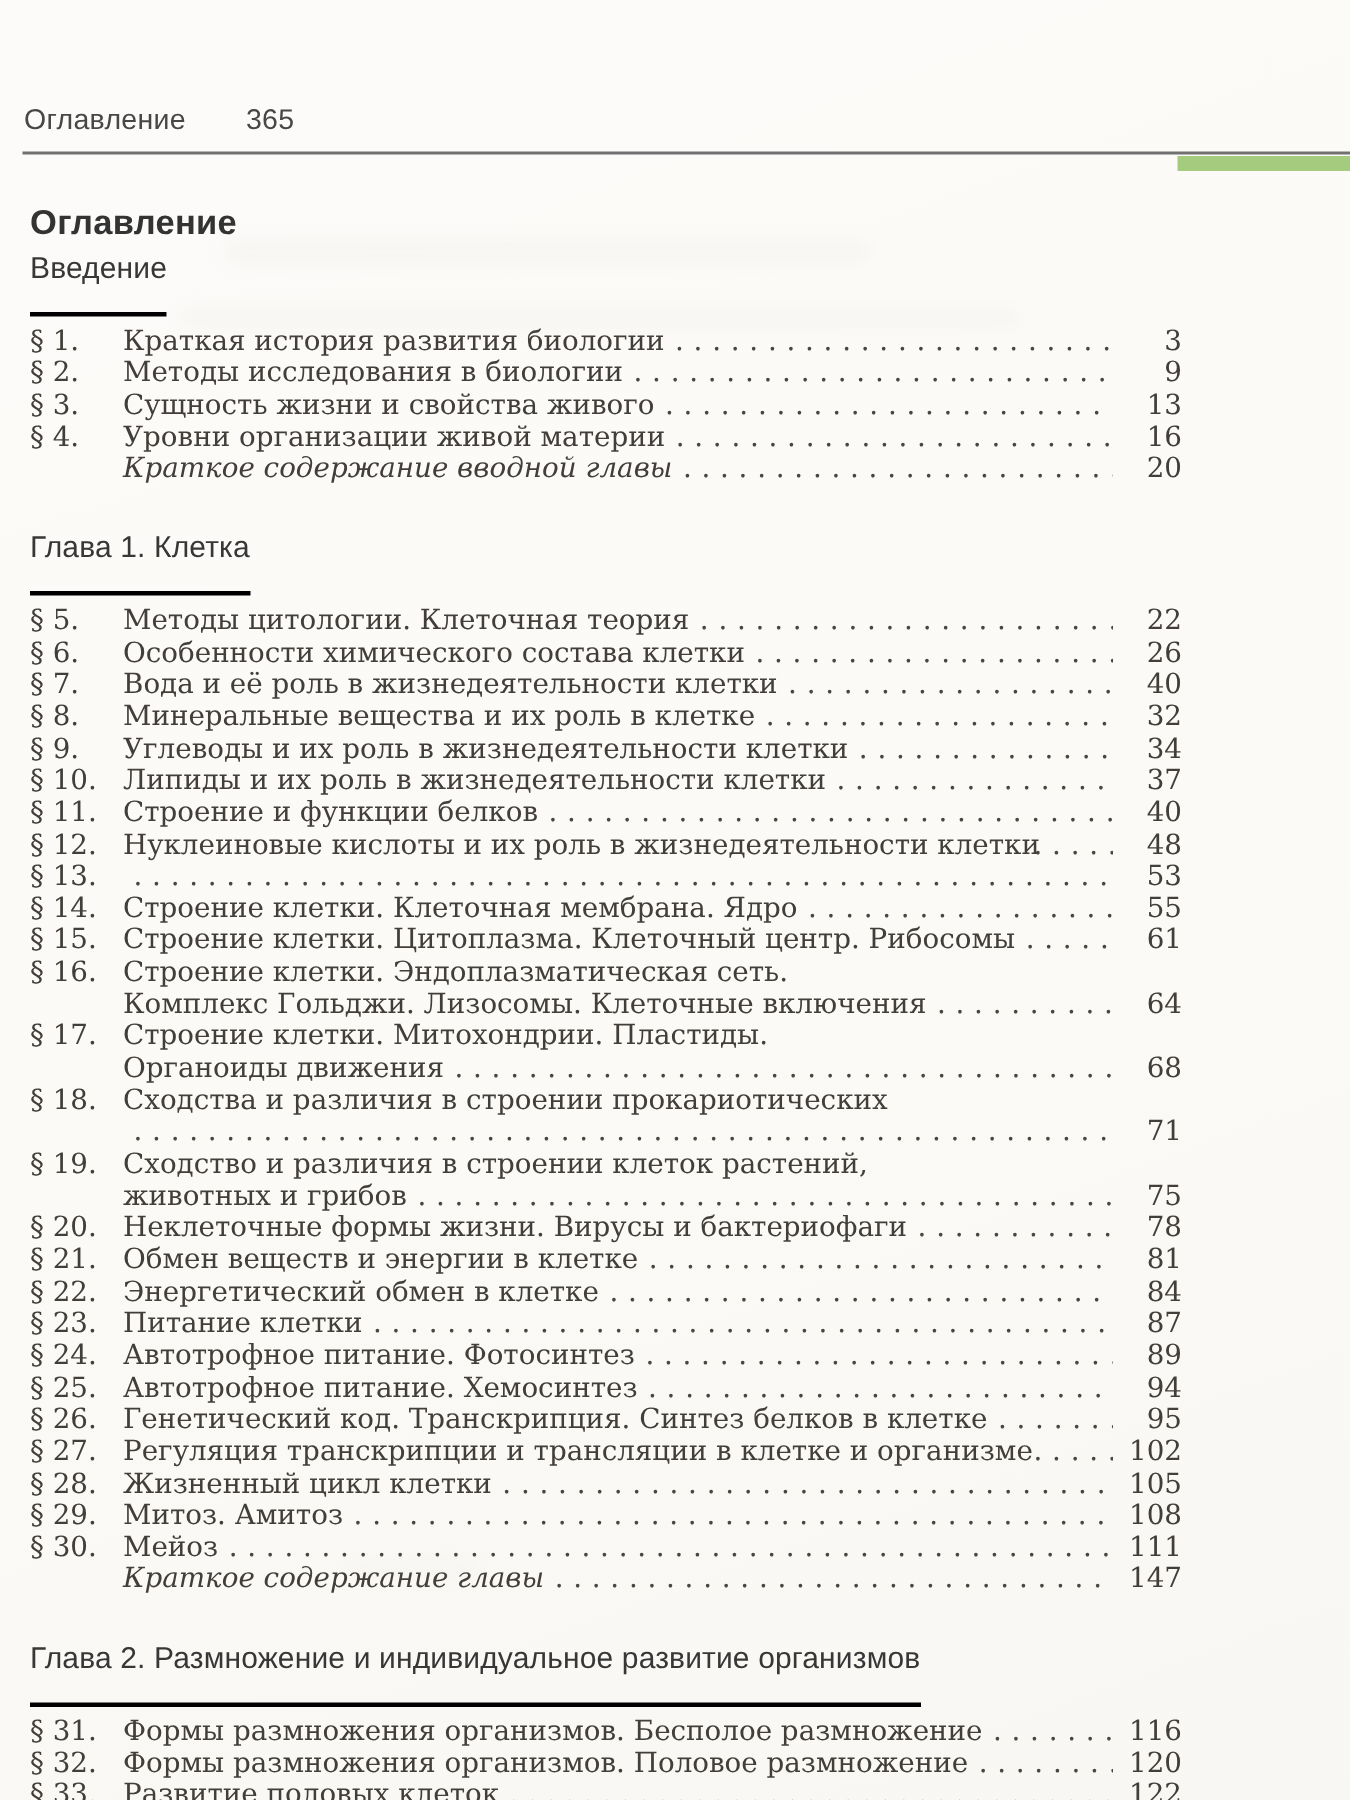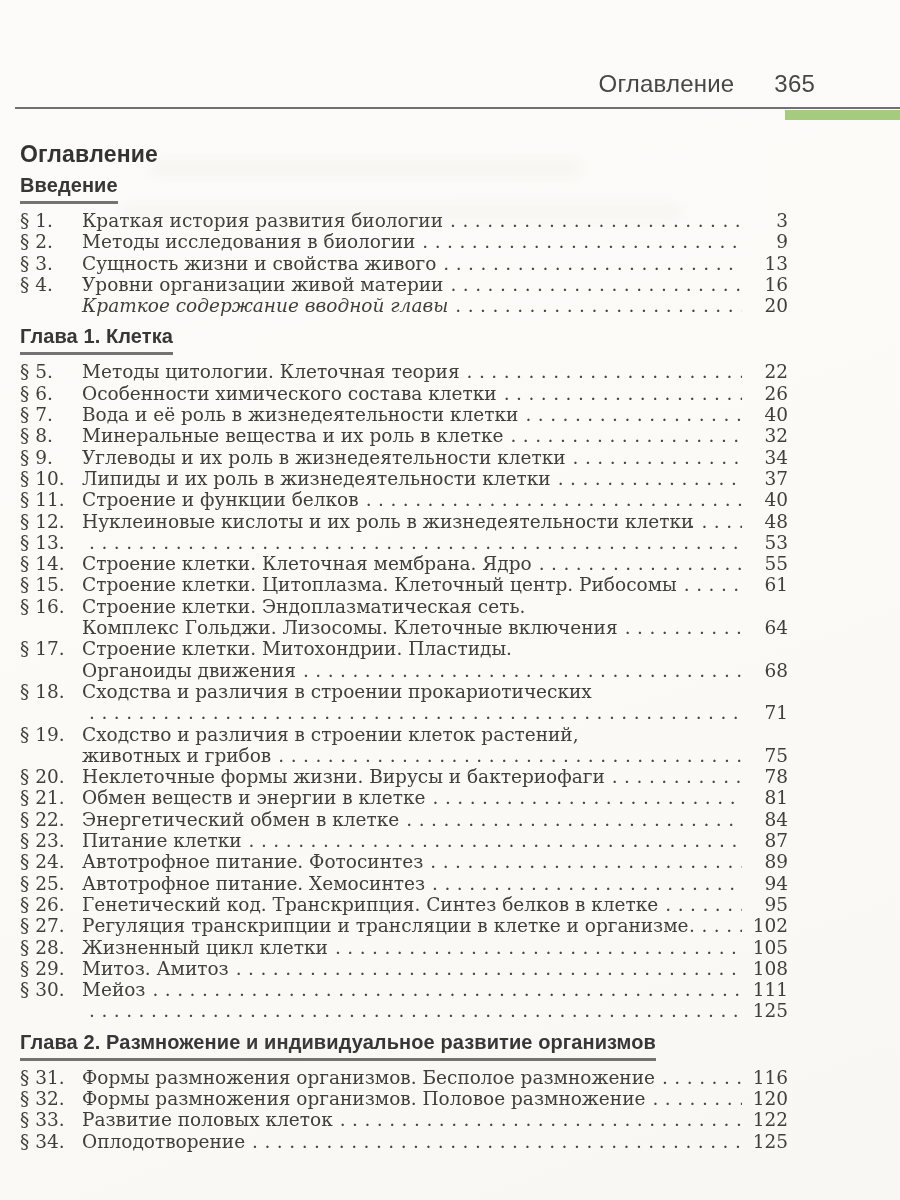--- a/index.html
+++ b/index.html
@@ -8,53 +8,53 @@
     background:linear-gradient(160deg,#fcfbf9 0%,#fbfaf7 55%,#f9f7f3 100%);
     font-family:"Liberation Sans",sans-serif;
   }
   
   .smudge{position:absolute;background:#b9b2a6;opacity:.07;filter:blur(6px);border-radius:6px;pointer-events:none;}
   .sm1{left:150px;top:160px;width:430px;height:16px;}
   .sm2{left:120px;top:205px;width:560px;height:14px;}
   .sm3{left:230px;top:1040px;width:90px;height:12px;opacity:.05;}
 
   .running-head{
-    margin:70px 85px 0 16px;text-align:right;
-    font-size:24px;color:#474747;letter-spacing:.2px;
+    margin:70px 85px 0 16px;text-align:left;
+    font-size:19px;color:#474747;letter-spacing:.2px;
   }
   .rh-label{margin-right:40px;}
   .rh-rule{position:relative;margin:9px 0 0 15px;height:2px;background:#707070;}
   .rh-greenbar{position:absolute;right:-0px;top:3px;width:115px;height:10px;background:#a4cb7e;}
 
   .toc{margin:32px 0 0 20px;width:768px;color:#423e39;}
   .page-title{
     margin:0;font-size:23px;line-height:26px;font-weight:700;color:#333333;letter-spacing:.2px;
   }
   .chapter-heading{
-    display:inline-block;margin:6px 0 0 0;font-size:20px;line-height:24px;font-weight:700;
+    display:inline-block;margin:6px 0 0 0;font-size:20px;line-height:24px;font-weight:400;
     color:#373737;letter-spacing:.1px;
-    border-bottom:3px solid #737373;padding-bottom:4px;
+    border-bottom:3px solid #000000;padding-bottom:17px;
   }
   .toc-section{display:block;}
   .rows{margin-top:6px;}
   .toc-row{
     display:flex;align-items:baseline;
     font-family:"DejaVu Serif","Liberation Serif",serif;
     font-size:18.5px;line-height:21.3px;color:#423e39;
   }
   .toc-row .num{flex:none;width:62px;}
   .toc-row .txt{flex:none;max-width:600px;white-space:nowrap;}
   .toc-row.italic .txt{font-style:italic;}
   .toc-row .dots{flex:1 1 auto;overflow:hidden;white-space:nowrap;margin:0 2px 0 7px;}
   .toc-row .dots::after{
     content:"..................................................................";
     letter-spacing:6.5px;color:#4a463f;
   }
   .toc-row .pg{flex:none;min-width:40px;margin-left:4px;text-align:right;}
-  .toc-section + .toc-section{margin-top:2px;}
+  .toc-section + .toc-section{margin-top:24px;}
 </style>
 </head>
 <body>
 
 <div class="smudge sm1"></div>
 <div class="smudge sm2"></div>
 <div class="smudge sm3"></div>
 
 <div class="running-head">
   <span class="rh-label">Оглавление</span><span class="rh-page">365</span>
@@ -264,22 +264,23 @@
             <span class="pg">108</span>
           </div>
           <div class="toc-row">
             <span class="num">§ 30.</span>
             <span class="txt">Мейоз</span>
             <span class="dots"></span>
             <span class="pg">111</span>
           </div>
           <div class="toc-row italic">
             <span class="num"></span>
-            <span class="dots"></span>
-            <span class="pg">125</span>
+            <span class="txt">Краткое содержание главы</span>
+            <span class="dots"></span>
+            <span class="pg">147</span>
           </div>
         </div></section>
       <section class="toc-section"><h2 class="chapter-heading">Глава 2. Размножение и индивидуальное развитие организмов</h2><div class="rows">
           <div class="toc-row">
             <span class="num">§ 31.</span>
             <span class="txt">Формы размножения организмов. Бесполое размножение</span>
             <span class="dots"></span>
             <span class="pg">116</span>
           </div>
           <div class="toc-row">

